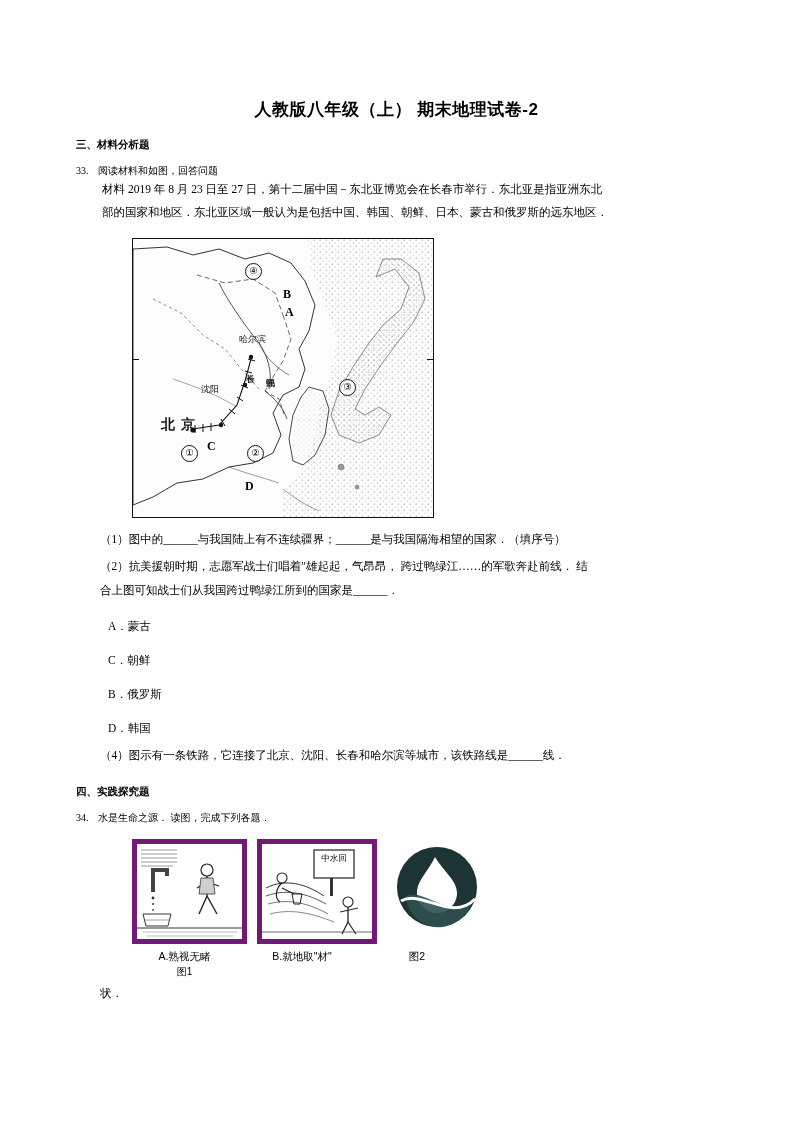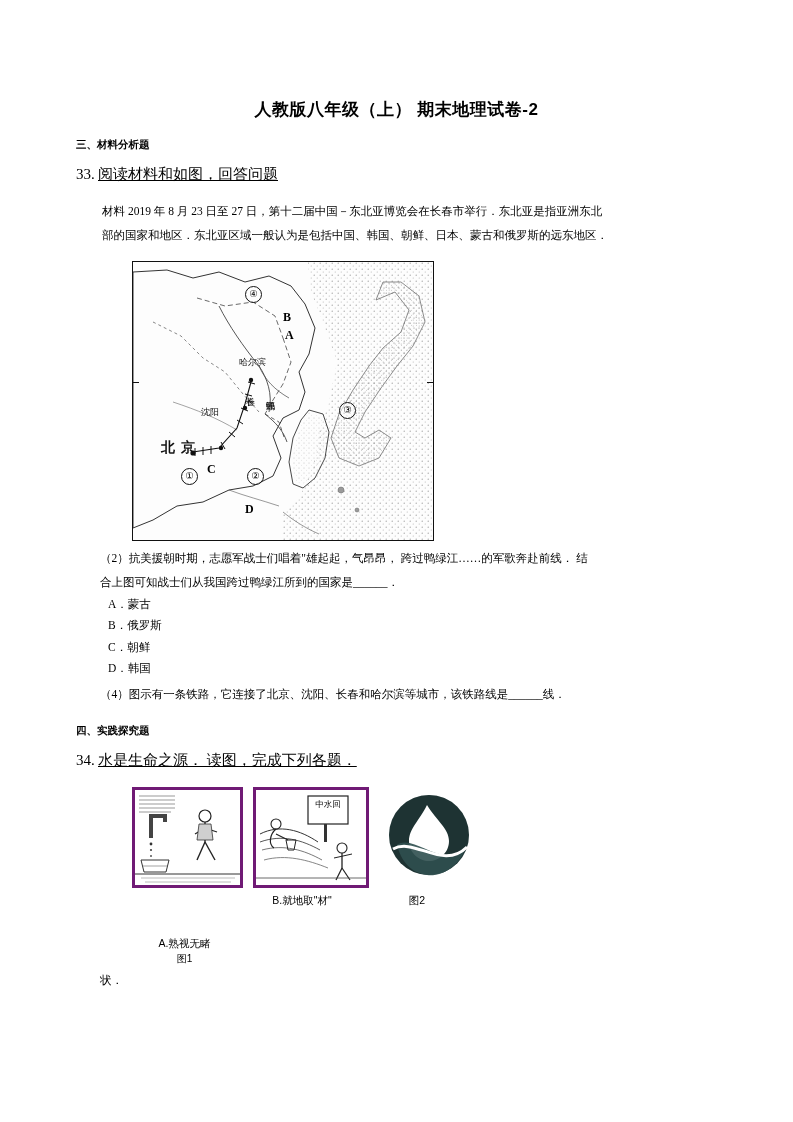--- a/index.html
+++ b/index.html
@@ -33,51 +33,50 @@
   }
   .section-head {
     font-family: "Liberation Sans", sans-serif;
     font-weight: bold;
     font-size: 10.5px;
     margin-top: 17px;
     margin-bottom: 0;
     padding-left: 4px;
   }
   .q-line {
-    font-size: 15px;
+    font-size: 10px;
     line-height: 1.55;
     margin-top: 11px;
     padding-left: 4px;
-    text-decoration: underline;
   }
   .q-num {
     display: inline-block;
     min-width: 22px;
   }
   .para {
     font-size: 11.5px;
     line-height: 1.9;
-    margin-top: 15px;
+    margin-top: 0;
     padding-left: 30px;
     padding-right: 6px;
     text-align: justify;
   }
   .sub-q {
     font-size: 11.5px;
     line-height: 1.75;
     margin-top: 7px;
     padding-left: 28px;
     padding-right: 10px;
     text-align: justify;
   }
   .sub-q.tight { margin-top: 4px; }
   .opt {
     font-size: 11.5px;
     line-height: 1.5;
-    margin-top: 4px;
+    margin-top: 17px;
     padding-left: 36px;
   }
 
   
   .map-wrap {
     margin: 14px 0 0 60px;
     width: 300px;
     height: 278px;
     border: 1px solid #111;
     position: relative;
@@ -127,37 +126,37 @@
 
   
   .fig2-wrap {
     margin: 14px 0 0 60px;
     display: flex;
     align-items: flex-start;
     gap: 10px;
     width: 420px;
   }
   .panel {
-    border: 3px solid #701a75;
+    border: 5px solid #701a75;
     background: #fff;
     position: relative;
     overflow: hidden;
   }
   .panel.a { width: 105px; height: 95px; }
   .panel.b { width: 110px; height: 95px; }
   .pic3 { width: 100px; height: 95px; position: relative; }
   .cap-row {
     margin: 6px 0 0 60px;
     width: 420px;
     display: flex;
     gap: 10px;
     font-size: 10.5px;
     font-family: "Liberation Sans", sans-serif;
   }
-  .cap-row .c1 { width: 105px; text-align: center; margin-top: 43px; }
+  .cap-row .c1 { width: 105px; text-align: center; }
   .cap-row .c2 { width: 110px; text-align: center; }
   .cap-row .c3 { width: 100px; text-align: center; }
   .cap2-row {
     margin: 1px 0 0 60px;
     width: 420px;
     display: flex;
     gap: 10px;
     font-size: 10px;
     font-family: Liberation Sans, sans-serif;
   }
@@ -255,26 +254,27 @@
     <div class="circ" style="left:114px; top:206px;">②</div>
     <div class="circ" style="left:206px; top:140px;">③</div>
     <div class="circ" style="left:112px; top:24px;">④</div>
 
     <div class="letter" style="left:152px; top:66px;">A</div>
     <div class="letter" style="left:150px; top:48px;">B</div>
     <div class="letter" style="left:74px; top:200px;">C</div>
     <div class="letter" style="left:112px; top:240px;">D</div>
   </div>
 
+  <div class="sub-q" style="margin-top:11px;">（1）图中的______与我国陆上有不连续疆界；______是与我国隔海相望的国家．（填序号）</div>
   <div class="sub-q">（2）抗美援朝时期，志愿军战士们唱着"雄起起，气昂昂，  跨过鸭绿江……的军歌奔赴前线．  结</div>
   <div class="sub-q tight">合上图可知战士们从我国跨过鸭绿江所到的国家是______．</div>
 
   <div class="opt">A．蒙古</div>
+  <div class="opt">C．朝鲜</div>
   <div class="opt">B．俄罗斯</div>
-  <div class="opt">C．朝鲜</div>
   <div class="opt">D．韩国</div>
 
   <div class="sub-q">（4）图示有一条铁路，它连接了北京、沈阳、长春和哈尔滨等城市，该铁路线是______线．</div>
 
   <div class="section-head" style="margin-top:20px;">四、实践探究题</div>
 
   <div class="q-line">
     <span class="q-num">34.</span><span>水是生命之源．  读图，完成下列各题．</span>
   </div>
 

